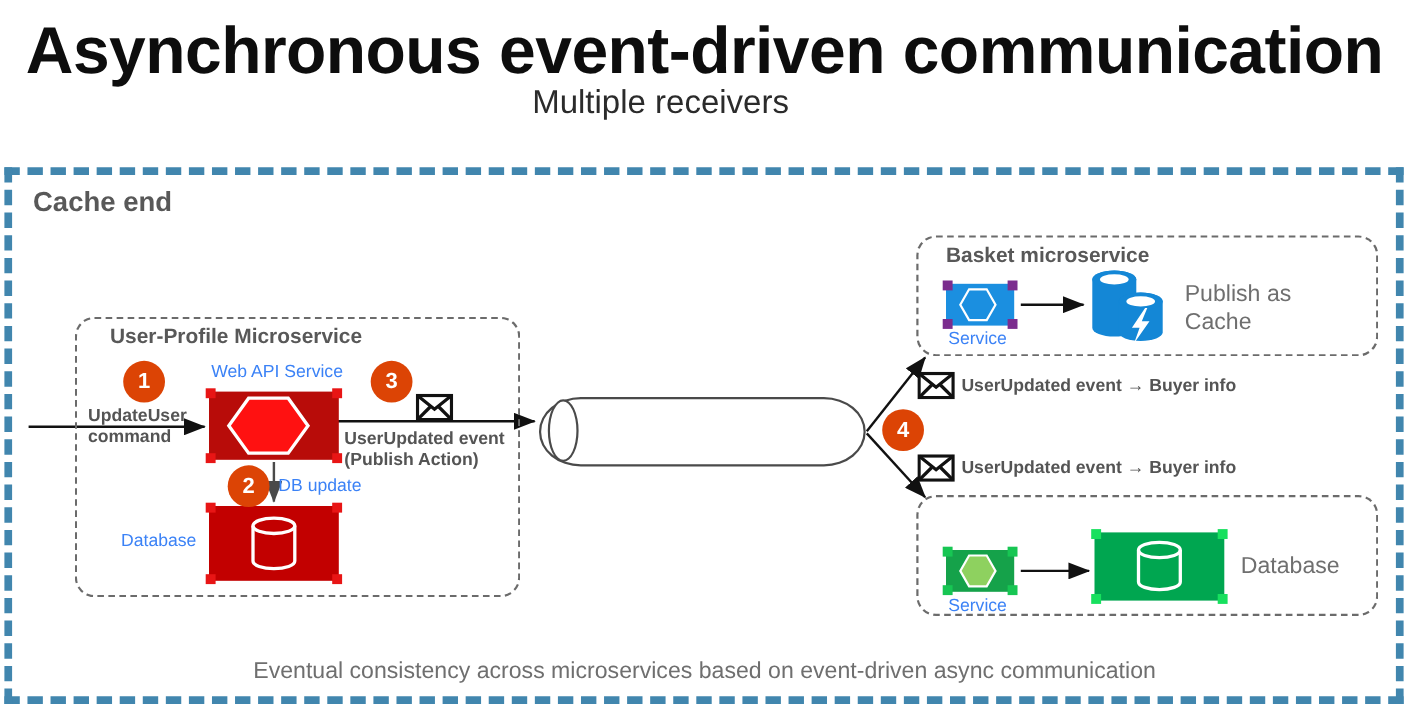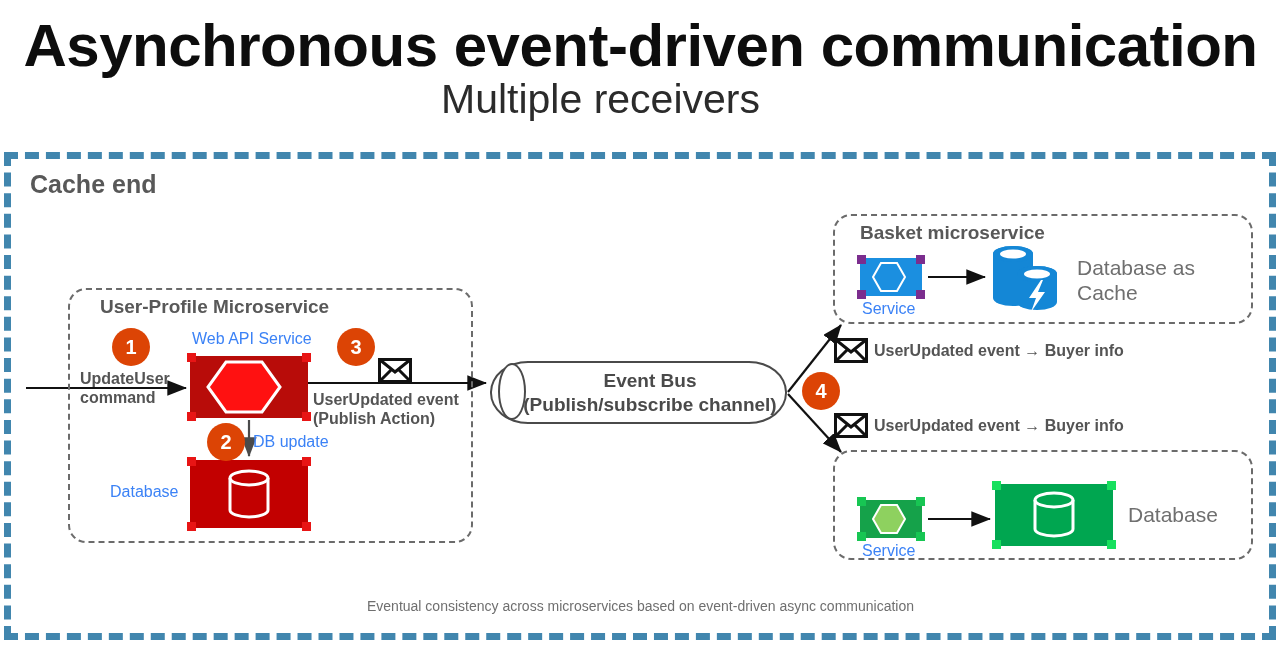--- a/index.html
+++ b/index.html
@@ -16,21 +16,21 @@
   .title{
     position:absolute;left:0;top:14px;width:1281px;
     text-align:center;
     font-size:60px;font-weight:bold;color:#0d0d0d;
     letter-spacing:-0.5px;
     line-height:1.05;
   }
   .subtitle{
     position:absolute;left:0;top:78px;width:1201px;
     text-align:center;
-    font-size:41px;font-weight:normal;color:#2b2b2b;
+    font-size:30px;font-weight:normal;color:#2b2b2b;
     line-height:1.05;
   }
 
   
   .backend-box{
     position:absolute;left:4px;top:152px;width:1272px;height:488px;
     border:7px dashed #4186ae;
     box-sizing:border-box;
   }
   .backend-label{
@@ -145,21 +145,21 @@
 
   
   .env{position:absolute;width:34px;height:25px;}
 
   
   #wires{position:absolute;left:0;top:0;width:1281px;height:652px;}
 
   .footer-note{
     position:absolute;left:0;top:598px;width:1281px;
     text-align:center;
-    font-size:14px;color:#6f6f6f;
+    font-size:21px;color:#6f6f6f;
   }
 </style>
 </head>
 <body>
 
 <div class="stage">
 
   <div class="title">Asynchronous event-driven communication</div>
   <div class="subtitle">Multiple receivers</div>
 
@@ -228,24 +228,20 @@
     </svg>
     <span class="handle h-tl"></span>
     <span class="handle h-tr"></span>
     <span class="handle h-bl"></span>
     <span class="handle h-br"></span>
   </div>
 
   <div id="eventbus">
     <div class="cyl-body"></div>
     <div class="cyl-cap"></div>
-    <div class="bus-text">
-      <div>Event Bus</div>
-      <div>(Publish/subscribe channel)</div>
-    </div>
   </div>
 
   <div class="ms-box" id="ms-basket"></div>
   <div class="ms-title" id="ms-basket-title">Basket microservice</div>
 
   <div class="azbox" id="basketsvc">
     <div class="fill"></div>
     <svg class="glyph" viewBox="0 0 62 38">
       <polygon points="21,5 37,5 45,19 37,33 21,33 13,19" fill="none" stroke="#ffffff" stroke-width="2"></polygon>
     </svg>
@@ -259,21 +255,21 @@
   <svg style="position:absolute;left:985px;top:240px;width:80px;height:76px;" viewBox="0 0 80 76">
     <path d="M8,14 a20,8 0 0 1 40,0 v44 a20,8 0 0 1 -40,0 z" fill="#1487d6"></path>
     <ellipse cx="28" cy="14" rx="20" ry="8" fill="#1487d6"></ellipse>
     <ellipse cx="28" cy="14" rx="13" ry="4.6" fill="#ffffff"></ellipse>
     <path d="M32,34 a20,8 0 0 1 40,0 v28 a20,8 0 0 1 -40,0 z" fill="#1487d6"></path>
     <ellipse cx="52" cy="34" rx="20" ry="8" fill="#1487d6"></ellipse>
     <ellipse cx="52" cy="34" rx="13" ry="4.6" fill="#ffffff"></ellipse>
     <polygon points="56,40 44,58 51,58 46,72 60,52 53,52 58,40" fill="#ffffff"></polygon>
   </svg>
   <div class="cap-lg" style="left:1077px;top:256px;">
-    <div>Database as</div>
+    <div>Publish as</div>
     <div>Cache</div>
   </div>
 
   <div class="ms-box" id="ms-ordering"></div>
 
   <div class="azbox" id="ordersvc">
     <div class="fill"></div>
     <svg class="glyph" viewBox="0 0 62 38">
       <polygon points="21,5 37,5 45,19 37,33 21,33 13,19" fill="#8ed15f" stroke="#ffffff" stroke-width="2"></polygon>
     </svg>

